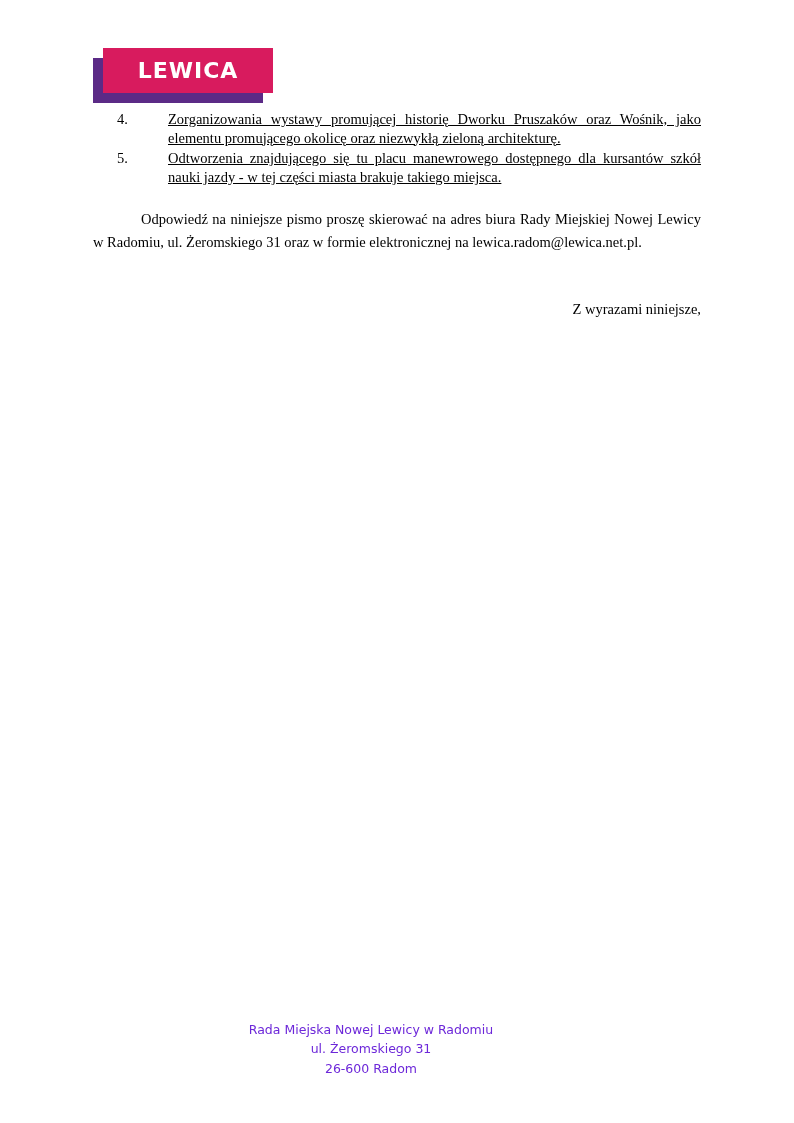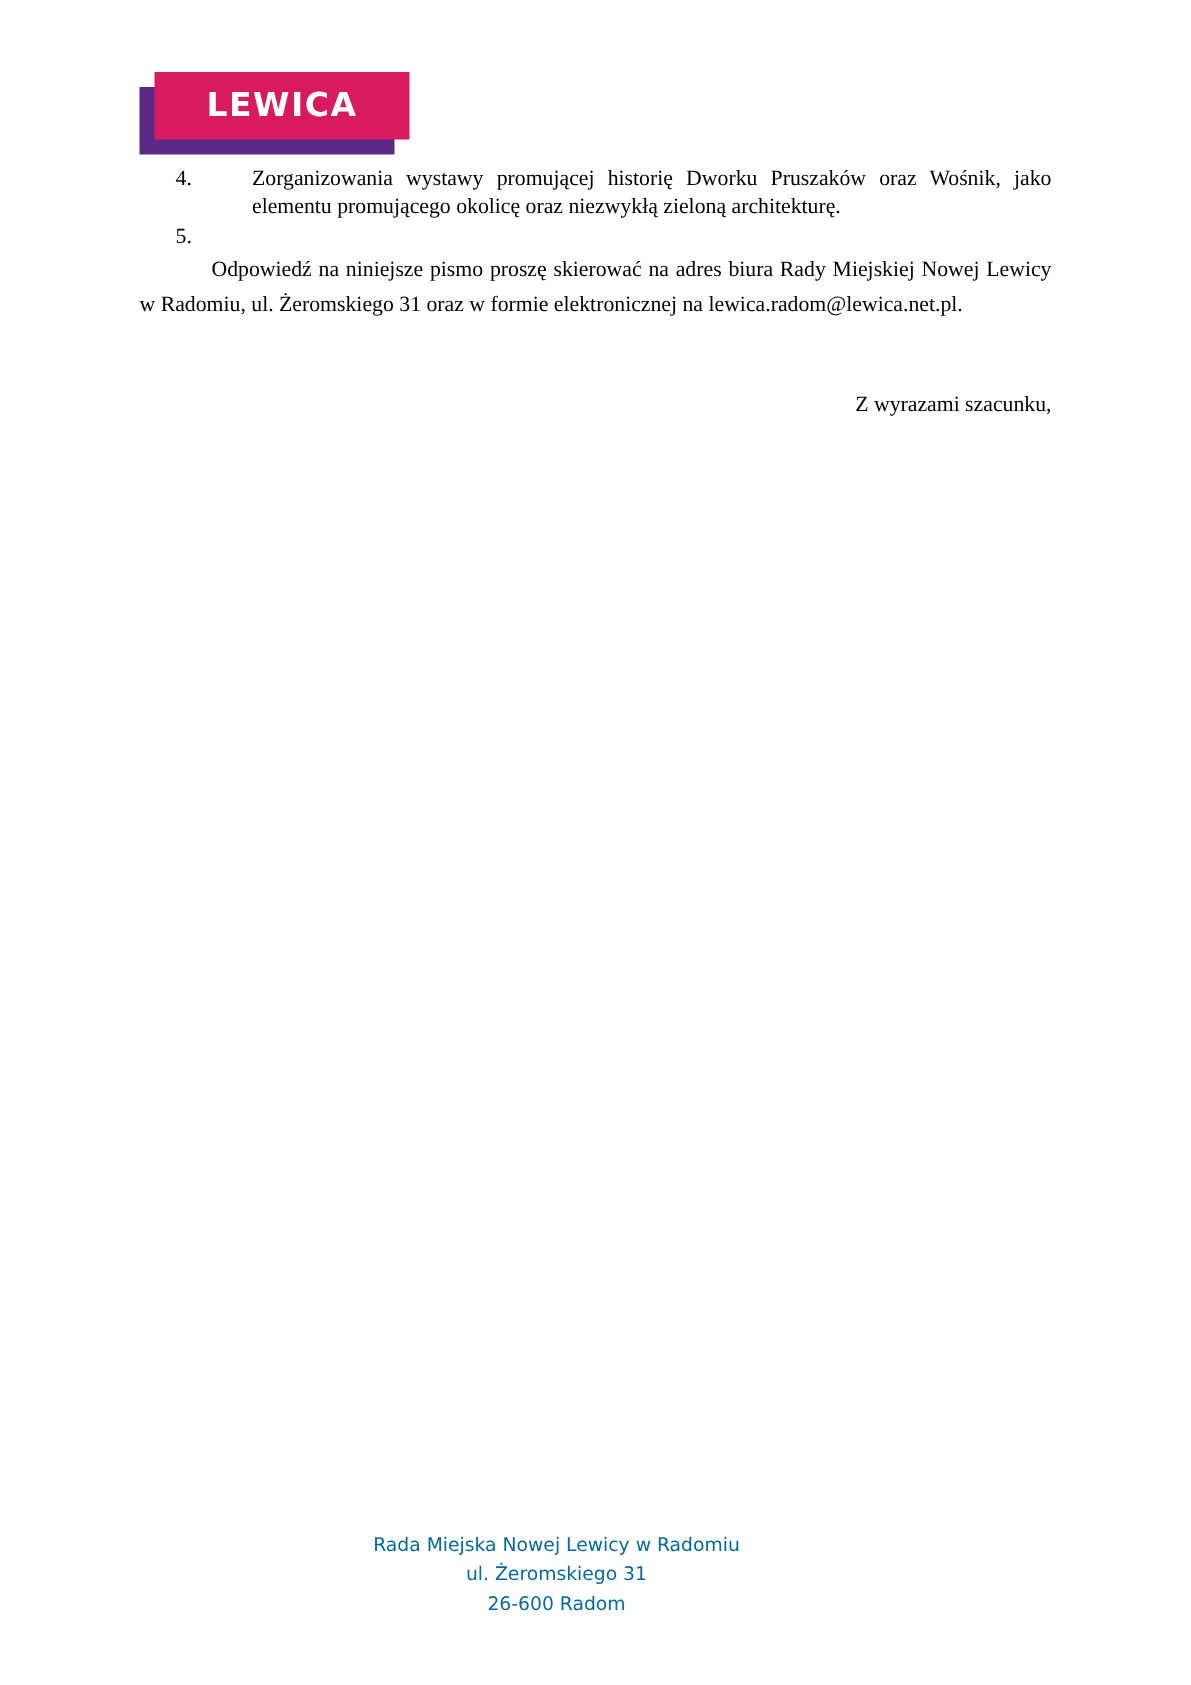--- a/index.html
+++ b/index.html
@@ -90,20 +90,21 @@
     position: absolute;
     left: 24px;
     top: 0;
     width: 24px;
     font-size: 14.5px;
   }
   ol.numbered li .txt {
     display: block;
     text-align: justify;
     text-justify: inter-word;
+    text-decoration: underline;
   }
 
   .para {
     margin-top: 22px;
     font-size: 14.5px;
     line-height: 1.55;
     text-align: justify;
     text-justify: inter-word;
     text-indent: 48px;
   }
@@ -122,21 +123,21 @@
   
   .footer {
     position: absolute;
     left: 0;
     top: 1020px;
     width: 742px;
     text-align: center;
     font-family: "DejaVu Sans", sans-serif;
     font-size: 12.5px;
     line-height: 1.55;
-    color: #0369a1;
+    color: #6d28d9;
   }
   .footer div {
     white-space: nowrap;
   }
 </style>
 </head>
 <body>
 
 <div class="page">
 
@@ -148,27 +149,28 @@
 
   <div class="content">
 
     <ol class="numbered">
       <li>
         <span class="num">4.</span>
         <span class="txt">Zorganizowania wystawy promującej historię Dworku Pruszaków oraz Wośnik, jako elementu promującego okolicę oraz niezwykłą zieloną architekturę.</span>
       </li>
       <li>
         <span class="num">5.</span>
+        <span class="txt">Odtworzenia znajdującego się tu placu manewrowego dostępnego dla kursantów szkół nauki jazdy - w tej części miasta brakuje takiego miejsca.</span>
       </li>
     </ol>
 
     <p class="para">Odpowiedź na niniejsze pismo proszę skierować na adres biura Rady Miejskiej Nowej Lewicy w Radomiu, ul. Żeromskiego 31 oraz w formie elektronicznej na lewica.radom@lewica.net.pl.</p>
 
     <div class="closing">
-      <span>Z wyrazami szacunku,</span>
+      <span>Z wyrazami niniejsze,</span>
     </div>
 
   </div>
 
   <div class="footer">
     <div>Rada Miejska Nowej Lewicy w Radomiu</div>
     <div>ul. Żeromskiego 31</div>
     <div>26-600 Radom</div>
   </div>
 

